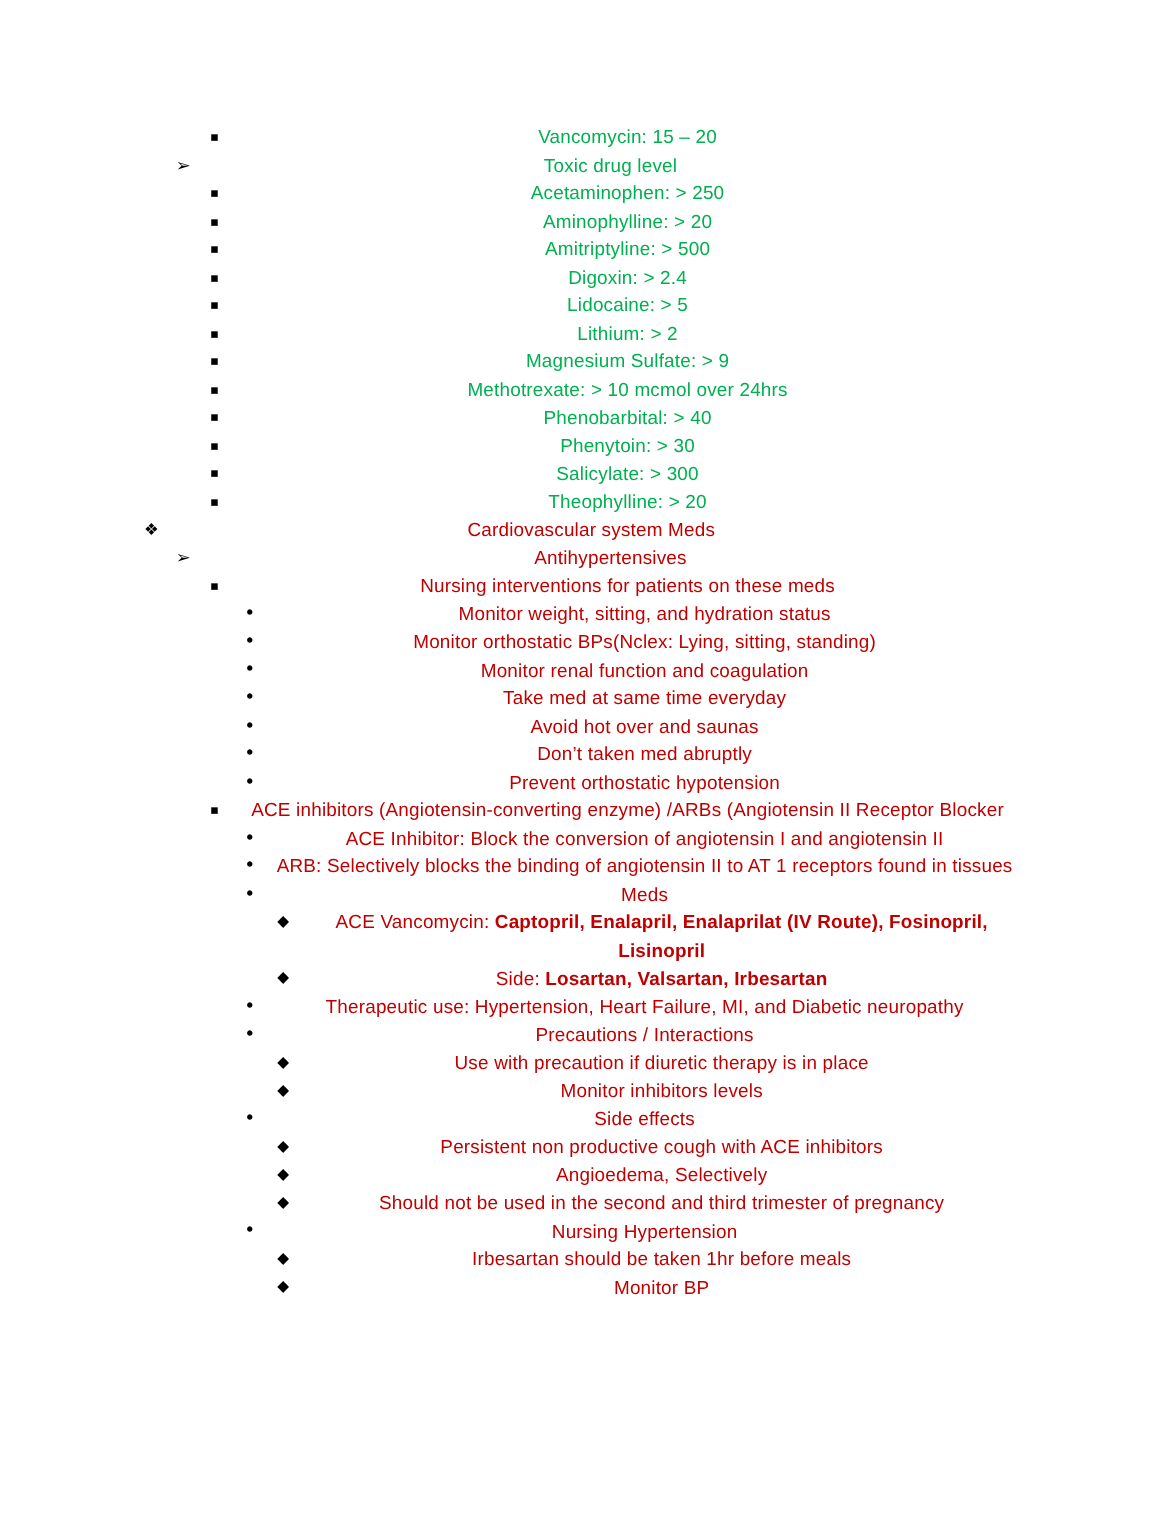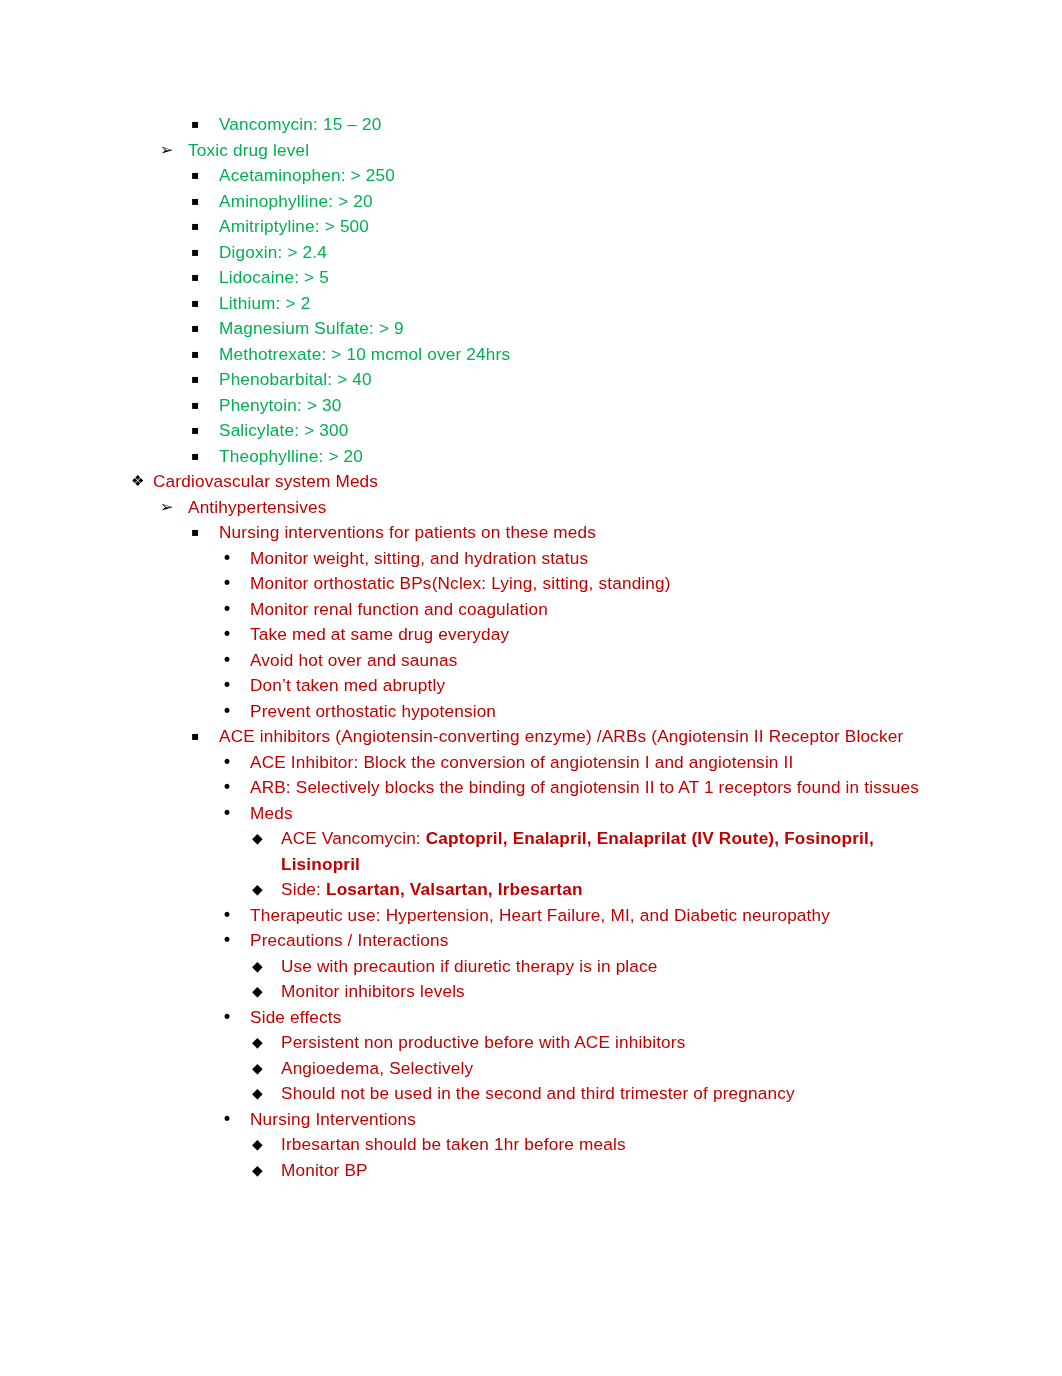--- a/index.html
+++ b/index.html
@@ -39,20 +39,21 @@
     left: 0;
     top: 0;
     width: 30px;
     text-align: left;
     color: #000000;
     font-family: "DejaVu Sans", sans-serif;
     line-height: 25.5px;
   }
   .item > .txt {
     display: block;
+    text-align: center;
   }
 
   
   .green { color: #00B050; }
   .red   { color: #C00000; }
 
   
   
   .lvl1 { margin-left: -9px;  padding-left: 22px; }
   .lvl1 > .marker { font-size: 15px; }
@@ -168,21 +169,21 @@
     <div class="item lvl4 red">
       <span class="marker">•</span>
       <span class="txt">Monitor orthostatic BPs(Nclex: Lying, sitting, standing)</span>
     </div>
     <div class="item lvl4 red">
       <span class="marker">•</span>
       <span class="txt">Monitor renal function and coagulation</span>
     </div>
     <div class="item lvl4 red">
       <span class="marker">•</span>
-      <span class="txt">Take med at same drug everyday</span>
+      <span class="txt">Take med at same time everyday</span>
     </div>
     <div class="item lvl4 red">
       <span class="marker">•</span>
       <span class="txt">Avoid hot over and saunas</span>
     </div>
     <div class="item lvl4 red">
       <span class="marker">•</span>
       <span class="txt">Don’t taken med abruptly</span>
     </div>
     <div class="item lvl4 red">
@@ -236,34 +237,34 @@
       <span class="marker">◆</span>
       <span class="txt">Monitor inhibitors levels</span>
     </div>
 
     <div class="item lvl4 red">
       <span class="marker">•</span>
       <span class="txt">Side effects</span>
     </div>
     <div class="item lvl5 red">
       <span class="marker">◆</span>
-      <span class="txt">Persistent non productive before with ACE inhibitors</span>
+      <span class="txt">Persistent non productive cough with ACE inhibitors</span>
     </div>
     <div class="item lvl5 red">
       <span class="marker">◆</span>
       <span class="txt">Angioedema, Selectively</span>
     </div>
     <div class="item lvl5 red">
       <span class="marker">◆</span>
       <span class="txt">Should not be used in the second and third trimester of pregnancy</span>
     </div>
 
     <div class="item lvl4 red">
       <span class="marker">•</span>
-      <span class="txt">Nursing Interventions</span>
+      <span class="txt">Nursing Hypertension</span>
     </div>
     <div class="item lvl5 red">
       <span class="marker">◆</span>
       <span class="txt">Irbesartan should be taken 1hr before meals</span>
     </div>
     <div class="item lvl5 red">
       <span class="marker">◆</span>
       <span class="txt">Monitor BP</span>
     </div>
 

